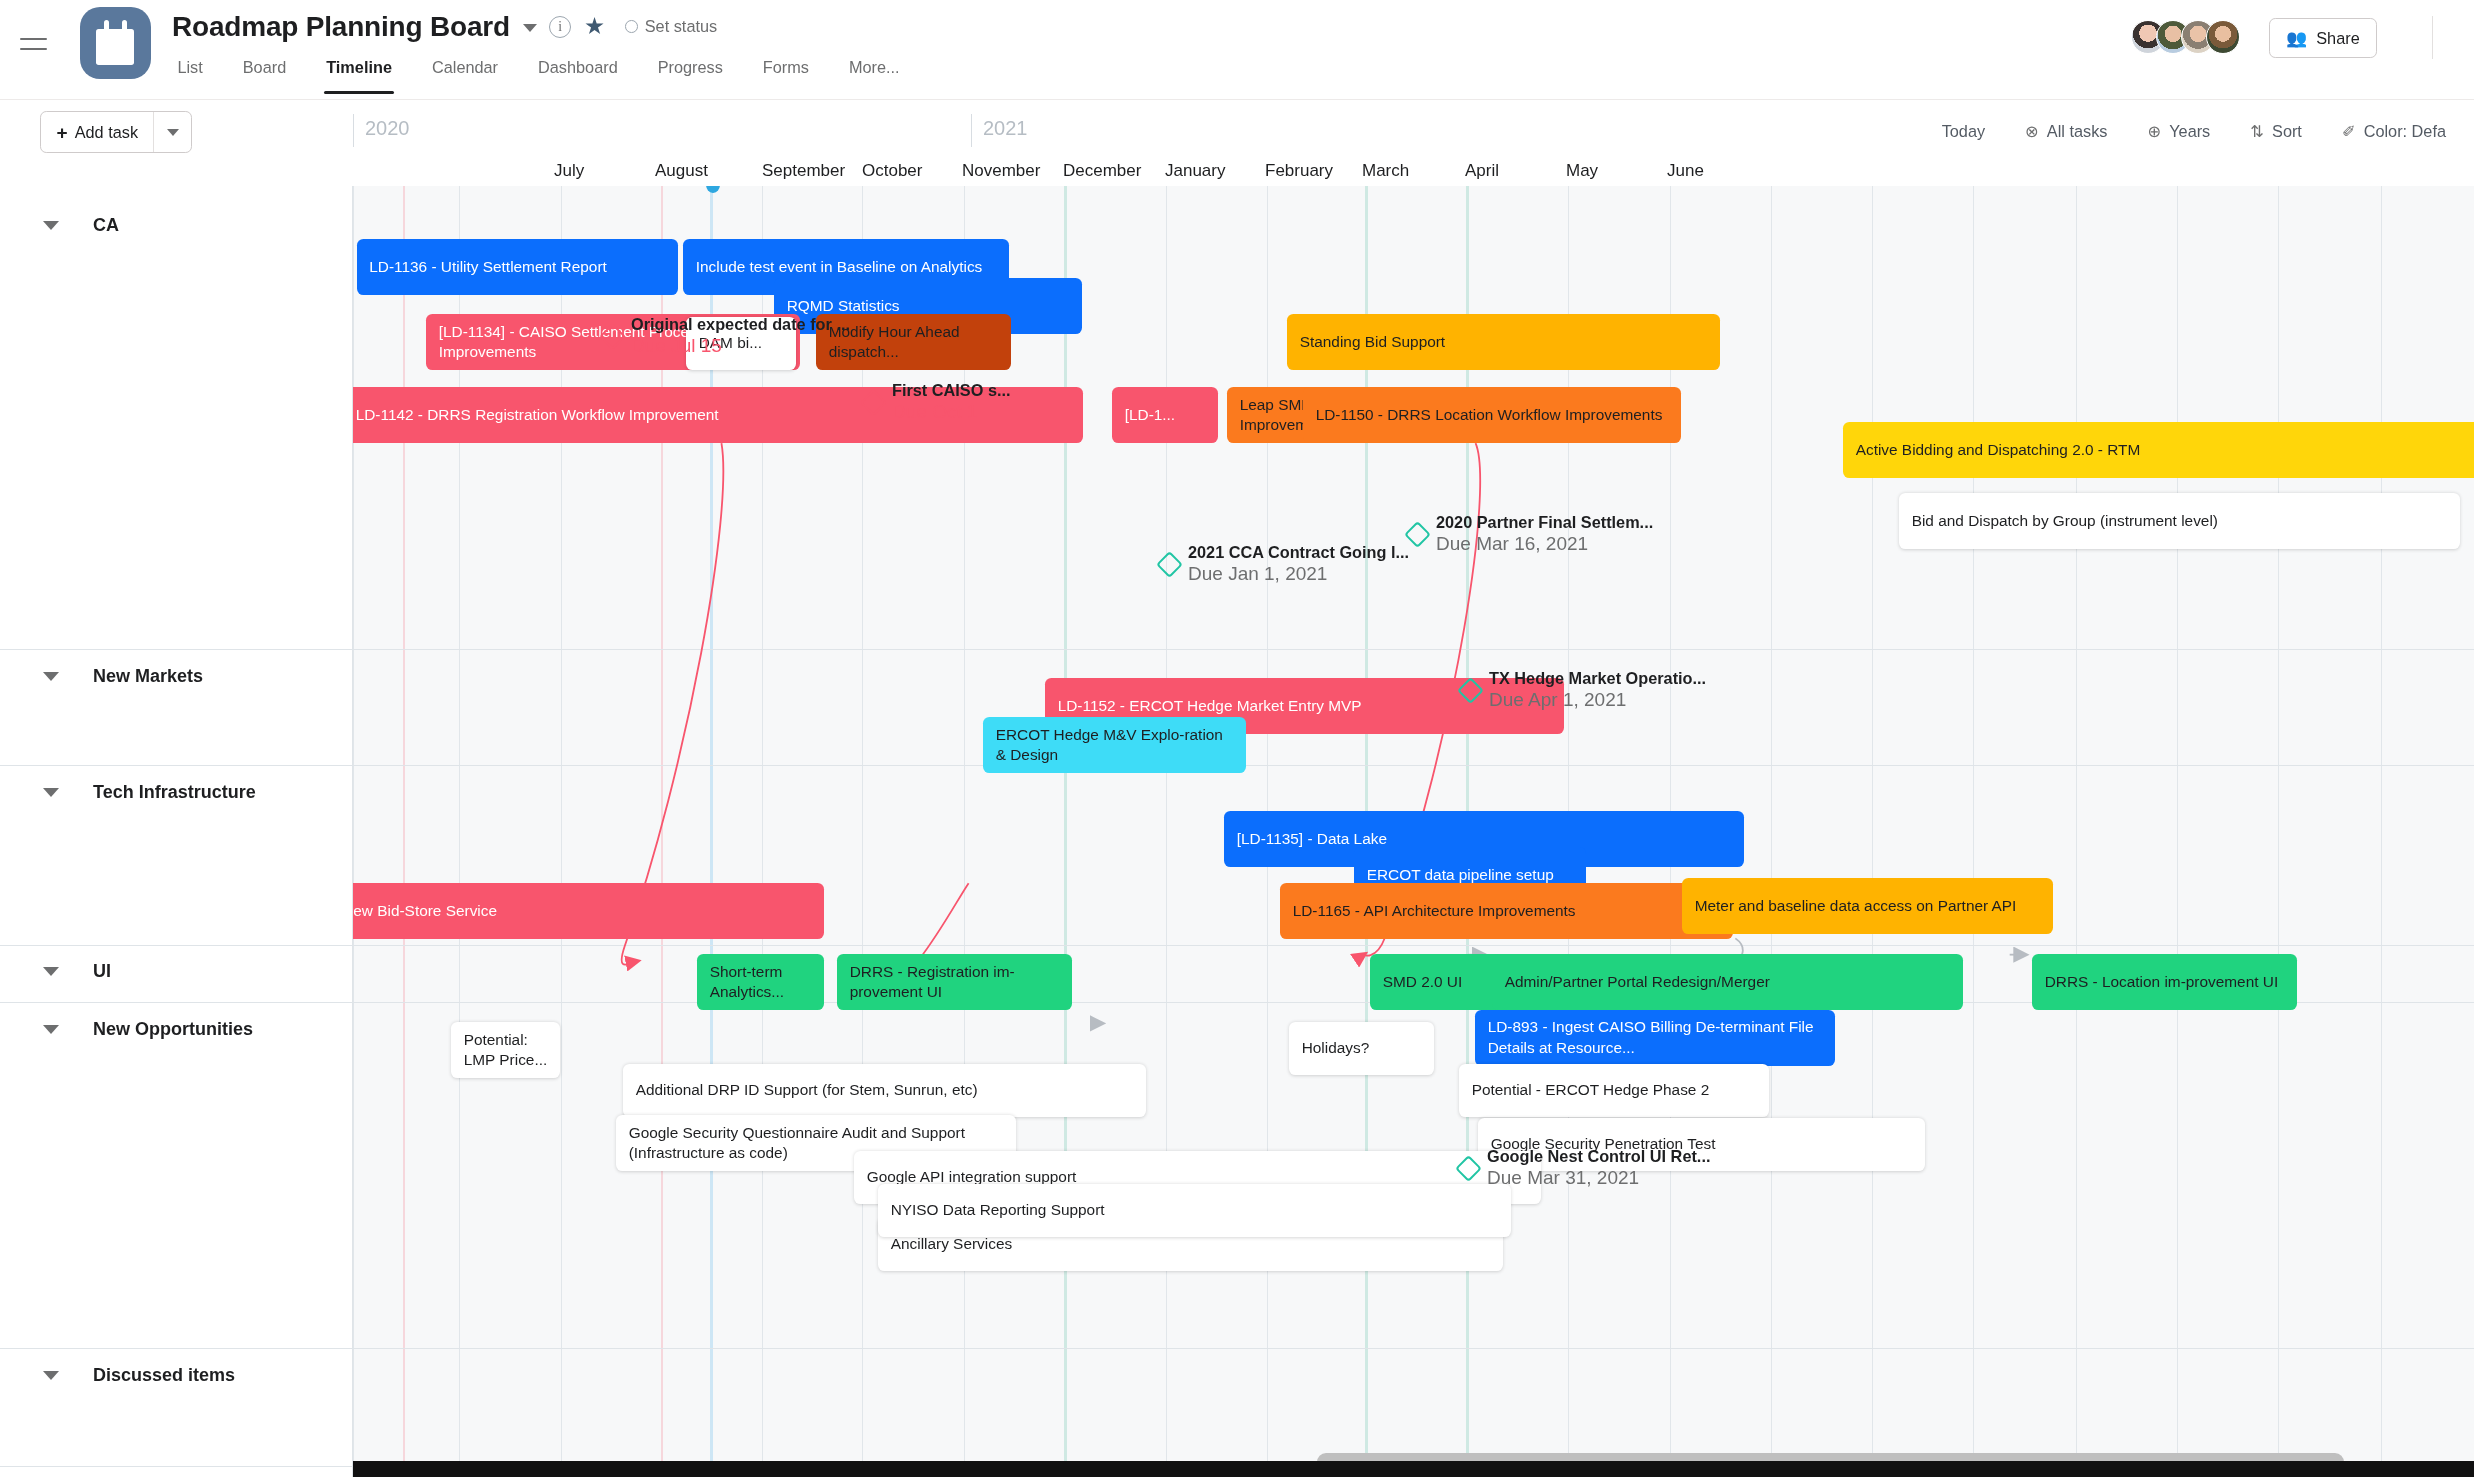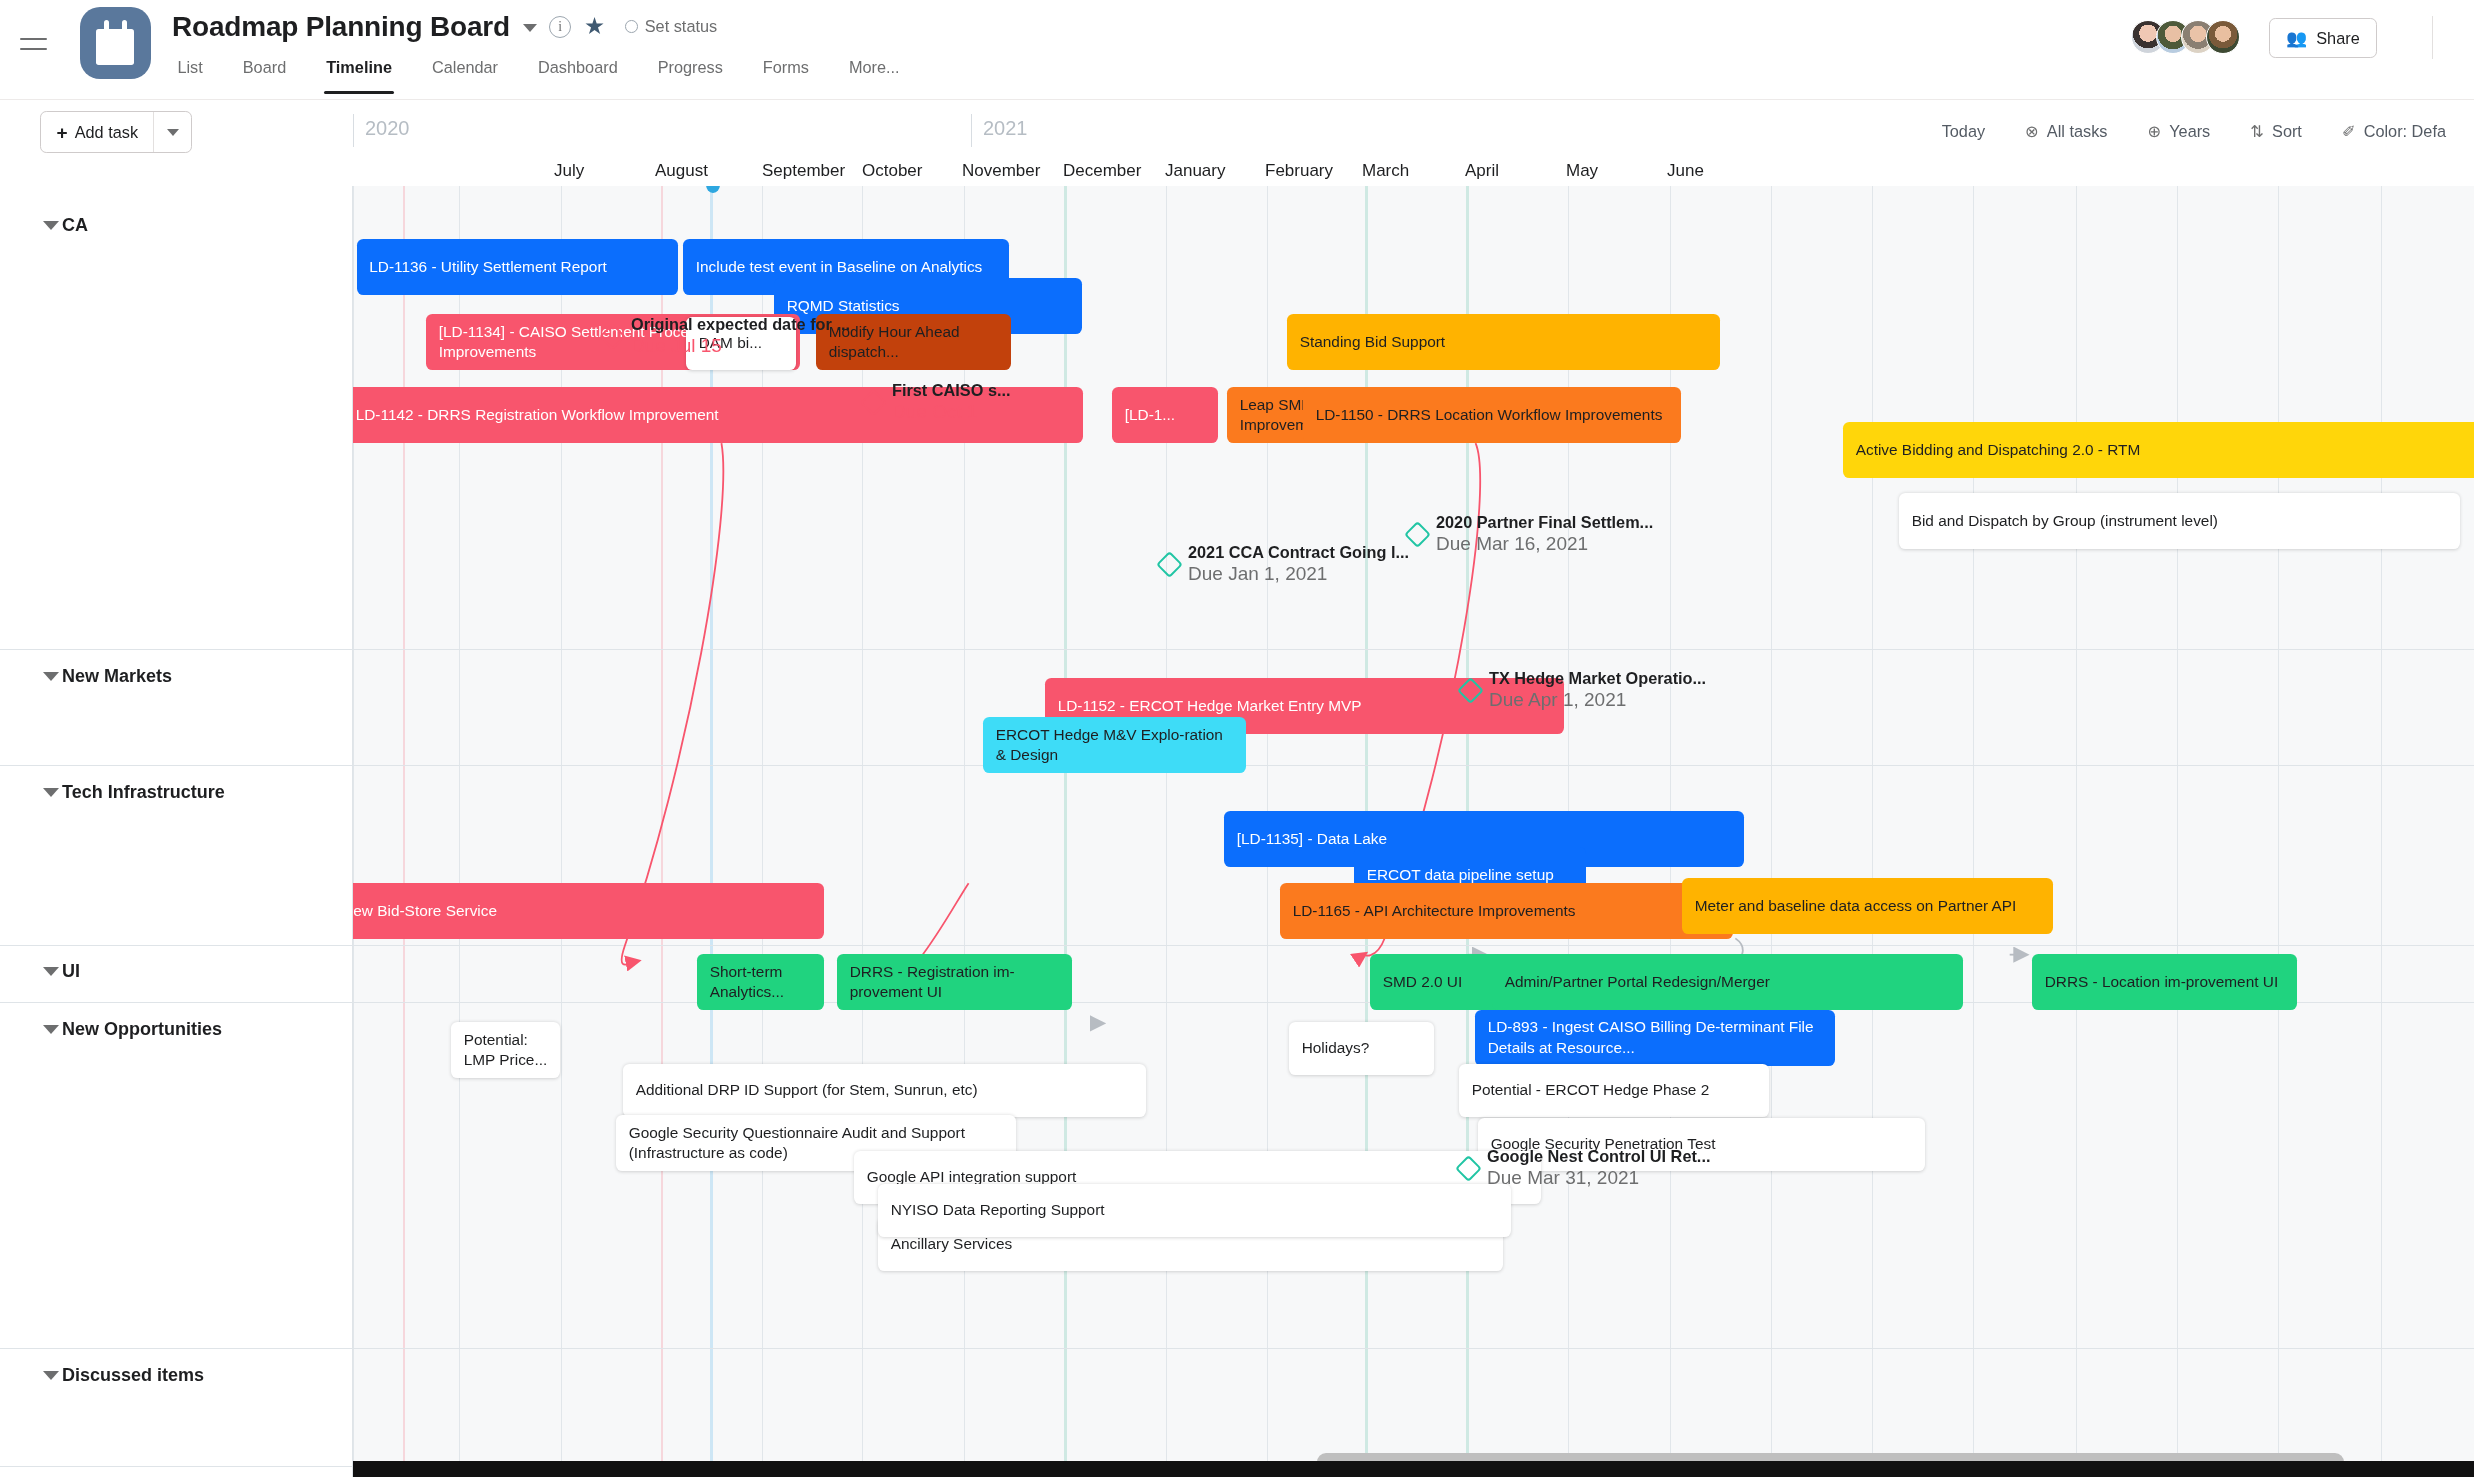--- a/index.html
+++ b/index.html
@@ -158,21 +158,21 @@
   
   .board {
     position: absolute; left: 0; top: 186px; width: 2475px; height: 1292px;
     overflow: hidden; background: #fff;
   }
   .sidebar {
     position: absolute; left: 0; top: 0; width: 353px; height: 1292px;
     background: #ffffff; border-right: 0.9px solid #dfe4e8; z-index: 6;
   }
   .group-head {
-    position: absolute; left: 0; display: flex; align-items: center; gap: 3px;
+    position: absolute; left: 0; display: flex; align-items: center; gap: 34px;
     padding-left: 43px; width: 290px; cursor: pointer;
   }
   .grp-caret {
     width: 0; height: 0; border-left: 8.1px solid transparent;
     border-right: 8.1px solid transparent; border-top: 9px solid #6d6e6f;
   }
   .grp-name { font-size: 18px; font-weight: 700; color: #1e1f21; white-space: nowrap; }
 
   .canvas {
     position: absolute; left: 353px; top: 0; width: 2122px; height: 1292px;

